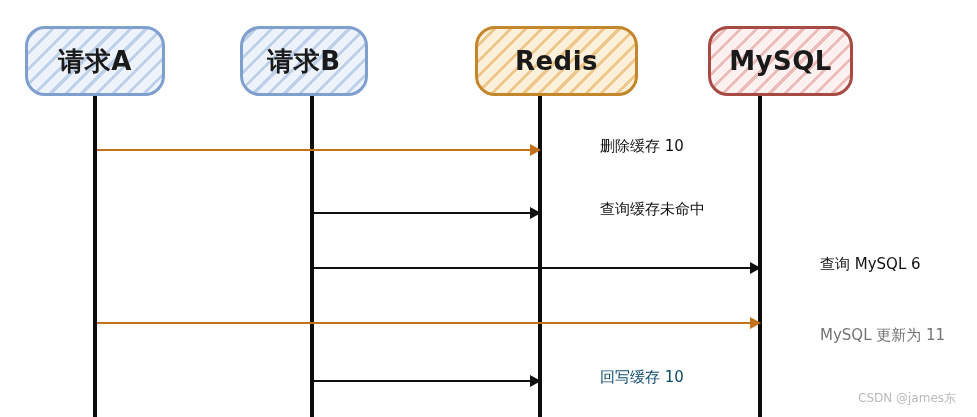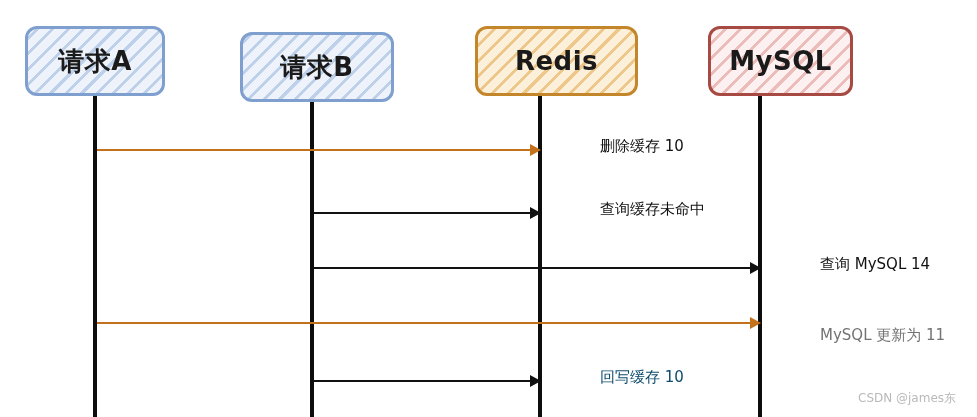--- a/index.html
+++ b/index.html
@@ -16,21 +16,21 @@
     width: 977px;
     height: 417px;
     background: #ffffff;
     overflow: hidden;
   }
 
   
   .participant {
     position: absolute;
     box-sizing: border-box;
-    border-radius: 12px;
+    border-radius: 20px;
     display: flex;
     align-items: center;
     justify-content: center;
     border-width: 3px;
     border-style: solid;
   }
   .participant .plabel {
     font-size: 26px;
     font-weight: 600;
     color: #1a1a1a;
@@ -118,41 +118,41 @@
       <div class="lifeline" style="left: 93px; top: 96px; height: 321px; background: rgb(13, 13, 13);"></div>
       <div class="lifeline" style="left: 310px; top: 96px; height: 321px; background: rgb(13, 13, 13);"></div>
       <div class="lifeline" style="left: 538px; top: 96px; height: 321px; background: rgb(13, 13, 13);"></div>
       <div class="lifeline" style="left: 758px; top: 96px; height: 321px; background: rgb(13, 13, 13);"></div>
     </div>
 
   <div id="participants">
       <div class="participant p-blue" style="left: 25px; top: 26px; width: 140px; height: 70px;">
         <span class="plabel">请求A</span>
       </div>
-      <div class="participant p-blue" style="left: 240px; top: 32px; width: 154px; height: 70px;">
+      <div class="participant p-blue" style="left: 240px; top: 26px; width: 128px; height: 70px;">
         <span class="plabel">请求B</span>
       </div>
       <div class="participant p-orange" style="left: 475px; top: 26px; width: 163px; height: 70px;">
         <span class="plabel">Redis</span>
       </div>
       <div class="participant p-red" style="left: 690px; top: 26px; width: 145px; height: 70px;">
         <span class="plabel">MySQL</span>
       </div>
     </div>
 
   <div id="messages">
       <div class="msg-line" style="left: 97px; top: 149px; width: 435px; background: rgb(195, 113, 27);"></div>
       <div class="msg-head" style="top: 144px; left: 530px; border-left: 11px solid rgb(195, 113, 27);"></div>
       <div class="msg-label" style="color: rgb(17, 17, 17); left: 552px; top: 139px;">删除缓存 10</div>
       <div class="msg-line" style="left: 314px; top: 212px; width: 218px; background: rgb(17, 17, 17);"></div>
       <div class="msg-head" style="top: 207px; left: 530px; border-left: 11px solid rgb(17, 17, 17);"></div>
       <div class="msg-label" style="color: rgb(17, 17, 17); left: 552px; top: 202px;">查询缓存未命中</div>
       <div class="msg-line" style="left: 314px; top: 267px; width: 438px; background: rgb(17, 17, 17);"></div>
       <div class="msg-head" style="top: 262px; left: 750px; border-left: 11px solid rgb(17, 17, 17);"></div>
-      <div class="msg-label" style="color: rgb(17, 17, 17); left: 772px; top: 257px;">查询 MySQL 14</div>
+      <div class="msg-label" style="color: rgb(17, 17, 17); left: 772px; top: 257px;">查询 MySQL 6</div>
       <div class="msg-line" style="left: 97px; top: 322px; width: 655px; background: rgb(195, 113, 27);"></div>
       <div class="msg-head" style="top: 317px; left: 750px; border-left: 11px solid rgb(195, 113, 27);"></div>
       <div class="msg-label" style="color: #737373; left: 772px; top: 328px;">MySQL 更新为 11</div>
       <div class="msg-line" style="left: 314px; top: 380px; width: 218px; background: rgb(17, 17, 17);"></div>
       <div class="msg-head" style="top: 375px; left: 530px; border-left: 11px solid rgb(17, 17, 17);"></div>
       <div class="msg-label" style="color: #0c4a6e; left: 552px; top: 370px;">回写缓存 10</div>
     </div>
 
   <div class="watermark" style="left: 858px; top: 390px; color: rgb(185, 185, 185);">CSDN @james东</div>
 </div>

